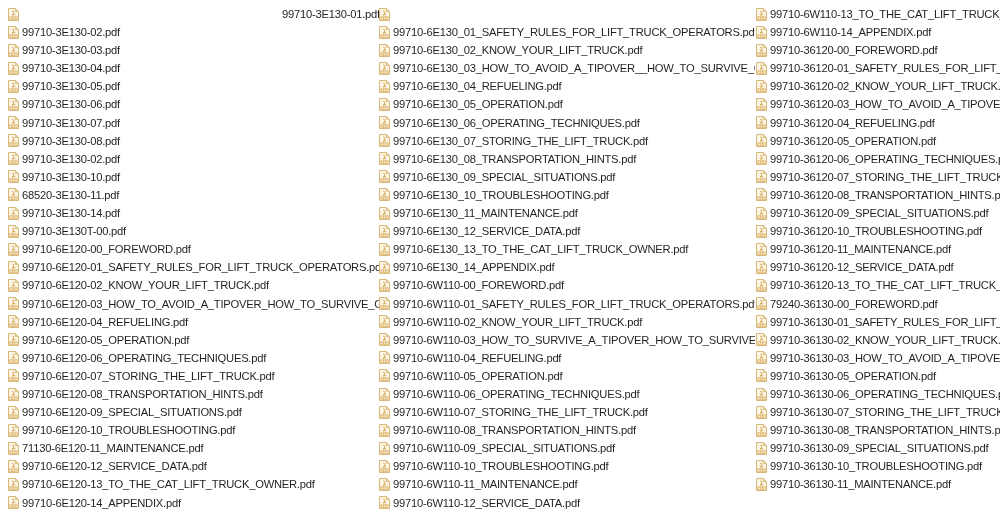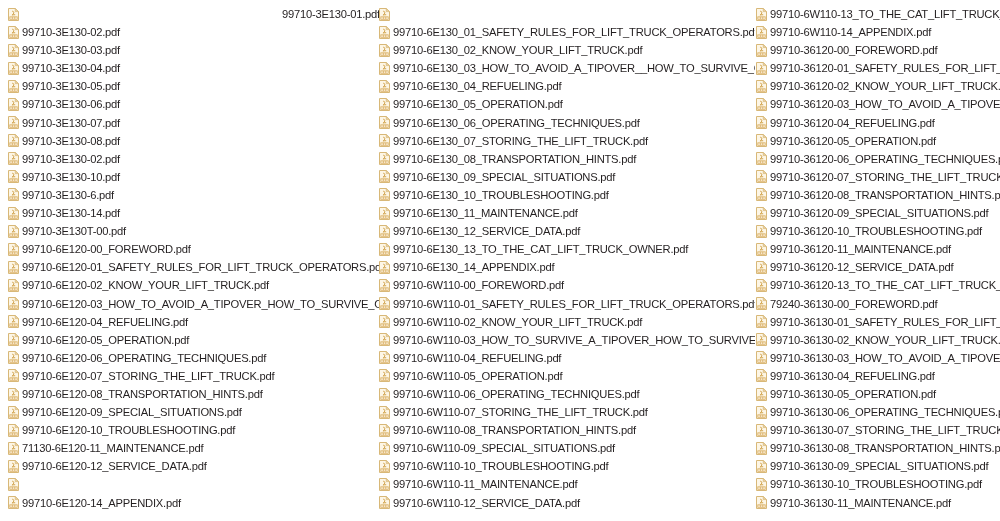--- a/index.html
+++ b/index.html
@@ -220,21 +220,21 @@
           <svg viewBox="0 0 11 13">
             <path d="M0.5 0.5 H7.2 L10.5 3.6 V12.5 H0.5 Z" fill="#fdf6e6" stroke="#d8b878" stroke-width="1"></path>
             <path d="M7.2 0.5 V3.6 H10.5 Z" fill="#e8d2a4" stroke="#d8b878" stroke-width="0.7"></path>
             <path d="M4.6 3.2 q1.3 0.2 1.2 1.5 q-0.1 1.3 -1.6 2.4 q1.5 -0.5 2.6 -0.4" fill="none" stroke="#c9932f" stroke-width="0.85" stroke-linecap="round"></path>
             <rect x="1.4" y="8.4" width="8.2" height="3.3" fill="#d9ae62"></rect>
             <rect x="2.2" y="9.4" width="1.7" height="1.4" fill="#fdf6e6"></rect>
             <rect x="4.7" y="9.4" width="1.7" height="1.4" fill="#fdf6e6"></rect>
             <rect x="7.2" y="9.4" width="1.7" height="1.4" fill="#fdf6e6"></rect>
           </svg>
         </span>
-        <span class="file-name">99710-3E130-6.pdf</span>
+        <span class="file-name">68520-3E130-11.pdf</span>
       </div>
       <div class="file-row">
         <span class="pdf-icon">
           <svg viewBox="0 0 11 13">
             <path d="M0.5 0.5 H7.2 L10.5 3.6 V12.5 H0.5 Z" fill="#fdf6e6" stroke="#d8b878" stroke-width="1"></path>
             <path d="M7.2 0.5 V3.6 H10.5 Z" fill="#e8d2a4" stroke="#d8b878" stroke-width="0.7"></path>
             <path d="M4.6 3.2 q1.3 0.2 1.2 1.5 q-0.1 1.3 -1.6 2.4 q1.5 -0.5 2.6 -0.4" fill="none" stroke="#c9932f" stroke-width="0.85" stroke-linecap="round"></path>
             <rect x="1.4" y="8.4" width="8.2" height="3.3" fill="#d9ae62"></rect>
             <rect x="2.2" y="9.4" width="1.7" height="1.4" fill="#fdf6e6"></rect>
             <rect x="4.7" y="9.4" width="1.7" height="1.4" fill="#fdf6e6"></rect>
@@ -444,20 +444,21 @@
           <svg viewBox="0 0 11 13">
             <path d="M0.5 0.5 H7.2 L10.5 3.6 V12.5 H0.5 Z" fill="#fdf6e6" stroke="#d8b878" stroke-width="1"></path>
             <path d="M7.2 0.5 V3.6 H10.5 Z" fill="#e8d2a4" stroke="#d8b878" stroke-width="0.7"></path>
             <path d="M4.6 3.2 q1.3 0.2 1.2 1.5 q-0.1 1.3 -1.6 2.4 q1.5 -0.5 2.6 -0.4" fill="none" stroke="#c9932f" stroke-width="0.85" stroke-linecap="round"></path>
             <rect x="1.4" y="8.4" width="8.2" height="3.3" fill="#d9ae62"></rect>
             <rect x="2.2" y="9.4" width="1.7" height="1.4" fill="#fdf6e6"></rect>
             <rect x="4.7" y="9.4" width="1.7" height="1.4" fill="#fdf6e6"></rect>
             <rect x="7.2" y="9.4" width="1.7" height="1.4" fill="#fdf6e6"></rect>
           </svg>
         </span>
+        <span class="file-name">99710-6E120-13_TO_THE_CAT_LIFT_TRUCK_OWNER.pdf</span>
       </div>
       <div class="file-row">
         <span class="pdf-icon">
           <svg viewBox="0 0 11 13">
             <path d="M0.5 0.5 H7.2 L10.5 3.6 V12.5 H0.5 Z" fill="#fdf6e6" stroke="#d8b878" stroke-width="1"></path>
             <path d="M7.2 0.5 V3.6 H10.5 Z" fill="#e8d2a4" stroke="#d8b878" stroke-width="0.7"></path>
             <path d="M4.6 3.2 q1.3 0.2 1.2 1.5 q-0.1 1.3 -1.6 2.4 q1.5 -0.5 2.6 -0.4" fill="none" stroke="#c9932f" stroke-width="0.85" stroke-linecap="round"></path>
             <rect x="1.4" y="8.4" width="8.2" height="3.3" fill="#d9ae62"></rect>
             <rect x="2.2" y="9.4" width="1.7" height="1.4" fill="#fdf6e6"></rect>
             <rect x="4.7" y="9.4" width="1.7" height="1.4" fill="#fdf6e6"></rect>
@@ -1133,34 +1134,20 @@
             <path d="M0.5 0.5 H7.2 L10.5 3.6 V12.5 H0.5 Z" fill="#fdf6e6" stroke="#d8b878" stroke-width="1"></path>
             <path d="M7.2 0.5 V3.6 H10.5 Z" fill="#e8d2a4" stroke="#d8b878" stroke-width="0.7"></path>
             <path d="M4.6 3.2 q1.3 0.2 1.2 1.5 q-0.1 1.3 -1.6 2.4 q1.5 -0.5 2.6 -0.4" fill="none" stroke="#c9932f" stroke-width="0.85" stroke-linecap="round"></path>
             <rect x="1.4" y="8.4" width="8.2" height="3.3" fill="#d9ae62"></rect>
             <rect x="2.2" y="9.4" width="1.7" height="1.4" fill="#fdf6e6"></rect>
             <rect x="4.7" y="9.4" width="1.7" height="1.4" fill="#fdf6e6"></rect>
             <rect x="7.2" y="9.4" width="1.7" height="1.4" fill="#fdf6e6"></rect>
           </svg>
         </span>
         <span class="file-name">99710-36130-03_HOW_TO_AVOID_A_TIPOVER_HOW_TO_SURVIVE_ONE.pdf</span>
-      </div>
-      <div class="file-row">
-        <span class="pdf-icon">
-          <svg viewBox="0 0 11 13">
-            <path d="M0.5 0.5 H7.2 L10.5 3.6 V12.5 H0.5 Z" fill="#fdf6e6" stroke="#d8b878" stroke-width="1"></path>
-            <path d="M7.2 0.5 V3.6 H10.5 Z" fill="#e8d2a4" stroke="#d8b878" stroke-width="0.7"></path>
-            <path d="M4.6 3.2 q1.3 0.2 1.2 1.5 q-0.1 1.3 -1.6 2.4 q1.5 -0.5 2.6 -0.4" fill="none" stroke="#c9932f" stroke-width="0.85" stroke-linecap="round"></path>
-            <rect x="1.4" y="8.4" width="8.2" height="3.3" fill="#d9ae62"></rect>
-            <rect x="2.2" y="9.4" width="1.7" height="1.4" fill="#fdf6e6"></rect>
-            <rect x="4.7" y="9.4" width="1.7" height="1.4" fill="#fdf6e6"></rect>
-            <rect x="7.2" y="9.4" width="1.7" height="1.4" fill="#fdf6e6"></rect>
-          </svg>
-        </span>
-        <span class="file-name">99710-36130-04_REFUELING.pdf</span>
       </div>
       <div class="file-row">
         <span class="pdf-icon">
           <svg viewBox="0 0 11 13">
             <path d="M0.5 0.5 H7.2 L10.5 3.6 V12.5 H0.5 Z" fill="#fdf6e6" stroke="#d8b878" stroke-width="1"></path>
             <path d="M7.2 0.5 V3.6 H10.5 Z" fill="#e8d2a4" stroke="#d8b878" stroke-width="0.7"></path>
             <path d="M4.6 3.2 q1.3 0.2 1.2 1.5 q-0.1 1.3 -1.6 2.4 q1.5 -0.5 2.6 -0.4" fill="none" stroke="#c9932f" stroke-width="0.85" stroke-linecap="round"></path>
             <rect x="1.4" y="8.4" width="8.2" height="3.3" fill="#d9ae62"></rect>
             <rect x="2.2" y="9.4" width="1.7" height="1.4" fill="#fdf6e6"></rect>
             <rect x="4.7" y="9.4" width="1.7" height="1.4" fill="#fdf6e6"></rect>

